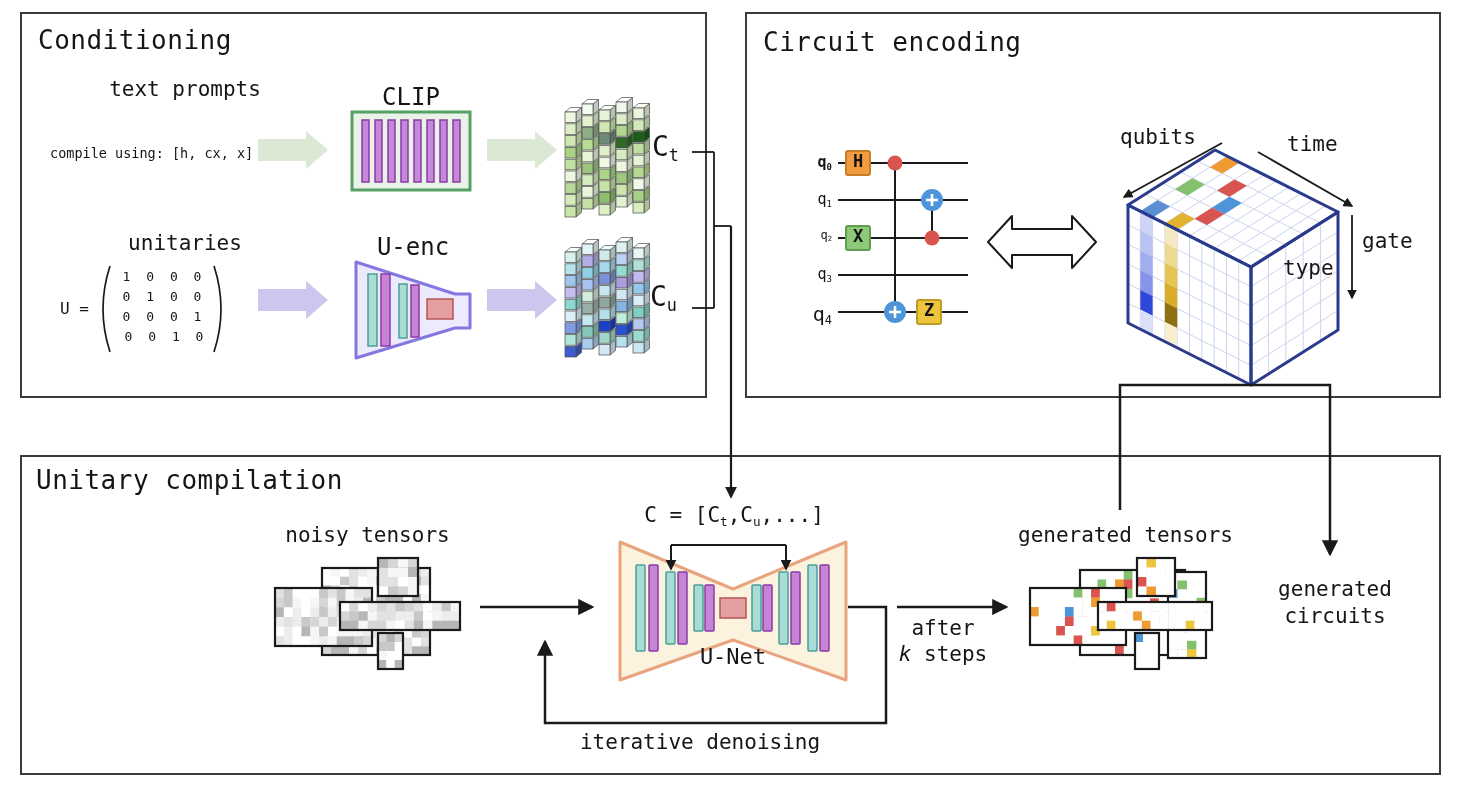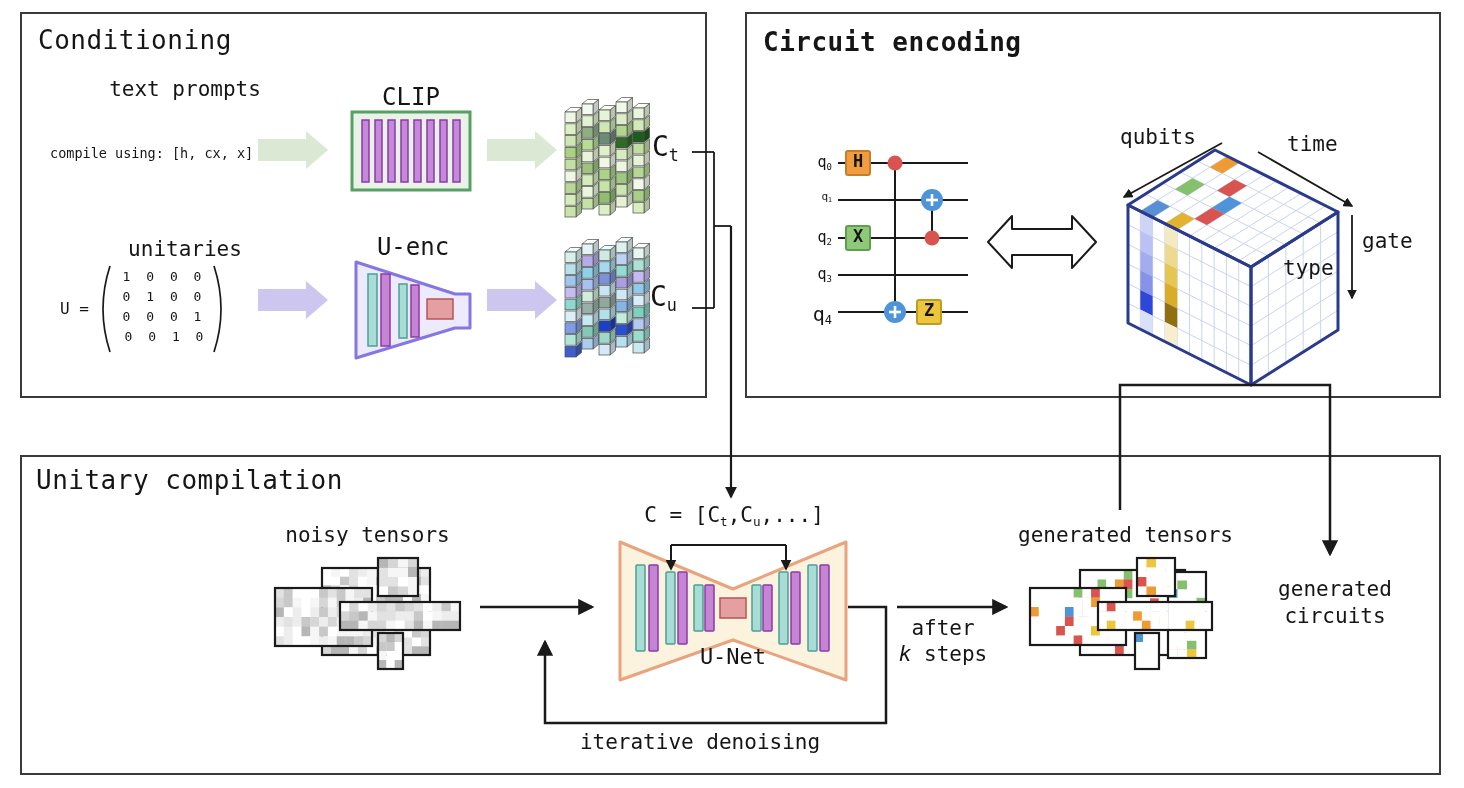--- a/index.html
+++ b/index.html
@@ -946,29 +946,29 @@
       <path d="M786,545 V569" marker-end="url(#ah)"></path>
     </g>
 
     <path d="M480,607 H592" stroke="var(--line)" stroke-width="2.5" fill="none" marker-end="url(#ah-s)"></path>
     <polyline points="848,607 886,607 886,723 545,723 545,642" stroke="var(--line)" stroke-width="2.5" fill="none" marker-end="url(#ah-s)"></polyline>
     <path d="M897,607 H1006" stroke="var(--line)" stroke-width="2.5" fill="none" marker-end="url(#ah-s)"></path>
     <polyline points="1120,510 1120,385 1330,385 1330,554" stroke="var(--line)" stroke-width="2.5" fill="none" marker-end="url(#ah-s)"></polyline>
   </svg>
 
   <div class="lbl title" style="left:38px;top:26px;">Conditioning</div>
-  <div class="lbl title" style="left:763px;top:28px;font-weight:bold;">Circuit encoding</div>
+  <div class="lbl title" style="left:763px;top:28px;">Circuit encoding</div>
   <div class="lbl title" style="left:36px;top:466px;">Unitary compilation</div>
 
   <div class="lbl sec ctr" style="left:90px;top:78px;width:190px;">text prompts</div>
   <div class="lbl code" style="left:50px;top:146px;">compile using: [h, cx, x]</div>
   <div class="lbl big ctr" style="left:350px;top:84px;width:122px;">CLIP</div>
   <div class="lbl clab" style="left:652px;top:132px;"><span>C</span><span class="sub">t</span></div>
 
-  <div class="lbl sec ctr" style="left:90px;top:238px;width:190px;">unitaries</div>
+  <div class="lbl sec ctr" style="left:90px;top:232px;width:190px;">unitaries</div>
   <div class="lbl" style="left:60px;top:300px;font-size:16px;">U =</div>
   <div class="lbl mrow ctr" style="left:116px;top:270px;width:96px;">1 0 0 0</div>
   <div class="lbl mrow ctr" style="left:116px;top:290px;width:96px;">0 1 0 0</div>
   <div class="lbl mrow ctr" style="left:116px;top:310px;width:96px;">0 0 0 1</div>
   <div class="lbl mrow ctr" style="left:118px;top:330px;width:96px;">0 0 1 0</div>
   <div class="lbl big ctr" style="left:352px;top:234px;width:122px;">U-enc</div>
   <div class="lbl clab" style="left:650px;top:282px;"><span>C</span><span class="sub">u</span></div>
 
   <div class="lbl sec" style="left:1120px;top:126px;">qubits</div>
   <div class="lbl sec" style="left:1287px;top:133px;">time</div>
@@ -982,19 +982,19 @@
   <div class="lbl sec ctr" style="left:893px;top:643px;width:100px;"><span class="ital">k</span><span> steps</span></div>
   <div class="lbl sec ctr" style="left:1018px;top:524px;width:205px;">generated tensors</div>
   <div class="lbl sec ctr" style="left:1265px;top:578px;width:140px;">generated</div>
   <div class="lbl sec ctr" style="left:1265px;top:605px;width:140px;">circuits</div>
   <div class="lbl sec ctr" style="left:560px;top:731px;width:280px;">iterative denoising</div>
 
   <div id="overlay">
       <div class="lbl ctr" style="left: 846px; top: 152px; width: 24px; font-size: 17px; font-weight: 600;">H</div>
       <div class="lbl ctr" style="left: 846px; top: 227px; width: 24px; font-size: 17px; font-weight: 600;">X</div>
       <div class="lbl ctr" style="left: 917px; top: 301px; width: 24px; font-size: 17px; font-weight: 600;">Z</div>
-      <div class="lbl " style="left: 806px; top: 154px; width: 26px; text-align: right; font-size: 15px;"><span>q</span><span class="sub">0</span></div>
-      <div class="lbl " style="left: 806px; top: 191px; width: 26px; text-align: right; font-size: 11px;"><span>q</span><span class="sub">1</span></div>
-      <div class="lbl " style="left: 806px; top: 229px; width: 26px; text-align: right; font-size: 15px;"><span>q</span><span class="sub">2</span></div>
+      <div class="lbl " style="left: 806px; top: 154px; width: 26px; text-align: right; font-size: 15px; font-weight: bold;"><span>q</span><span class="sub">0</span></div>
+      <div class="lbl " style="left: 806px; top: 191px; width: 26px; text-align: right; font-size: 15px;"><span>q</span><span class="sub">1</span></div>
+      <div class="lbl " style="left: 806px; top: 229px; width: 26px; text-align: right; font-size: 12px;"><span>q</span><span class="sub">2</span></div>
       <div class="lbl " style="left: 806px; top: 266px; width: 26px; text-align: right; font-size: 15px;"><span>q</span><span class="sub">3</span></div>
       <div class="lbl " style="left: 806px; top: 303px; width: 26px; text-align: right; font-size: 20px;"><span>q</span><span class="sub">4</span></div>
     </div>
 </div>
 
 </body></html>

